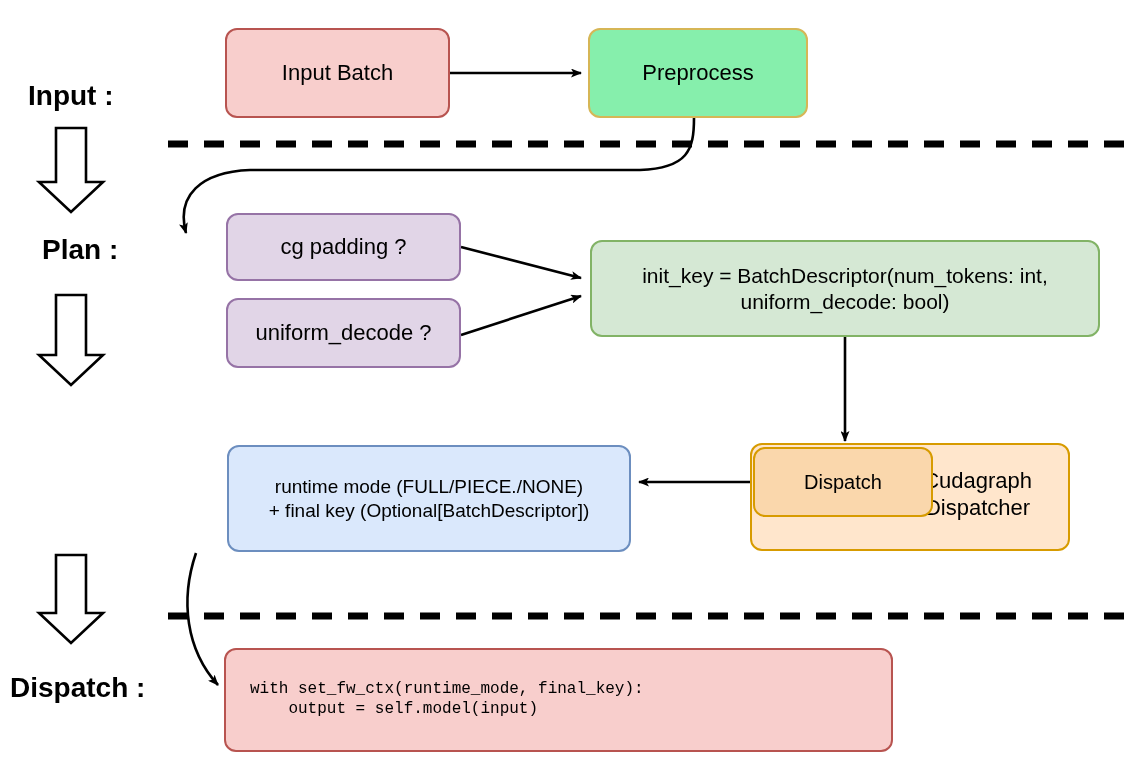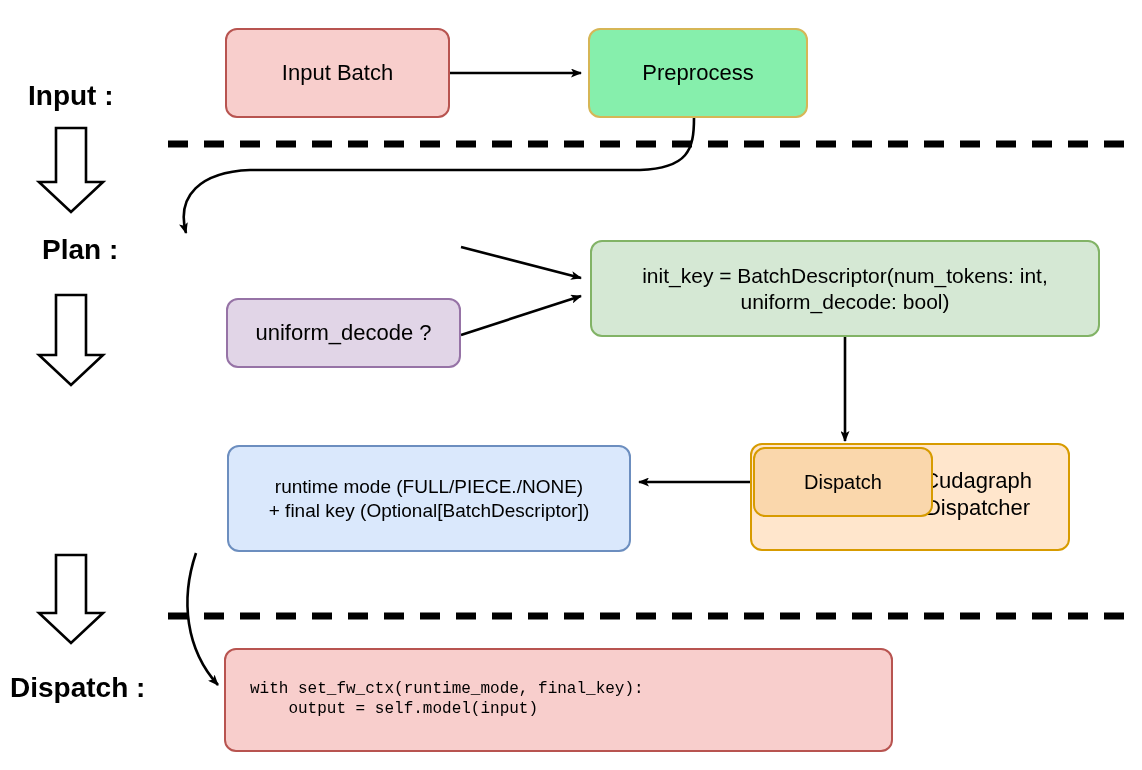--- a/index.html
+++ b/index.html
@@ -56,20 +56,21 @@
   </svg>
 
   <div class="stage-label" style="left:28px;top:40px;font-size:28px;margin-top:40px;">Input :</div>
   <div class="stage-label" style="left:42px;top:234px;font-size:28px;">Plan :</div>
   <div class="stage-label" style="left:10px;top:672px;font-size:28px;">Dispatch :</div>
 
   <div class="node" style="left:225px;top:28px;width:225px;height:90px;background:#f8cecc;border-color:#b85450;font-size:22px;">Input Batch</div>
 
   <div class="node" style="left:588px;top:28px;width:220px;height:90px;background:#86efac;border-color:#d6b656;font-size:22px;">Preprocess</div>
 
+  <div class="node" style="left:226px;top:213px;width:235px;height:68px;background:#e1d5e7;border-color:#9673a6;font-size:22px;">cg padding ?</div>
 
   <div class="node" style="left:226px;top:298px;width:235px;height:70px;background:#e1d5e7;border-color:#9673a6;font-size:22px;">uniform_decode ?</div>
 
   <div class="node" style="left:590px;top:240px;width:510px;height:97px;background:#d5e8d4;border-color:#82b366;font-size:21px;white-space:pre-line;padding:0 16px;">init_key = BatchDescriptor(num_tokens: int,
 uniform_decode: bool)</div>
 
   <div class="node" style="left:750px;top:443px;width:320px;height:108px;background:#ffe6cc;border-color:#d79b00;font-size:22px;white-space:pre-line;justify-content:flex-end;padding-right:36px;padding-bottom:4px;">Cudagraph
 Dispatcher</div>
 
   <div class="node" style="left:753px;top:447px;width:180px;height:70px;background:#fad7ac;border-color:#d79b00;font-size:20px;">Dispatch</div>

